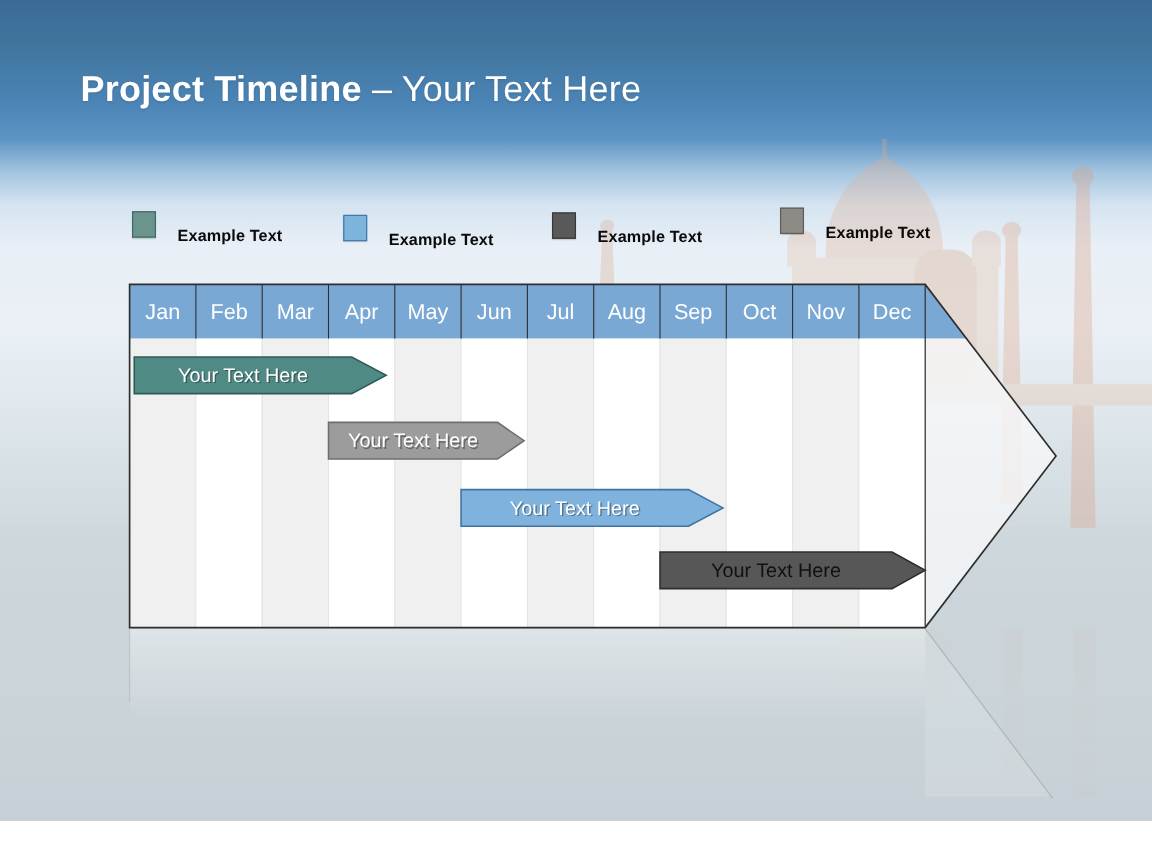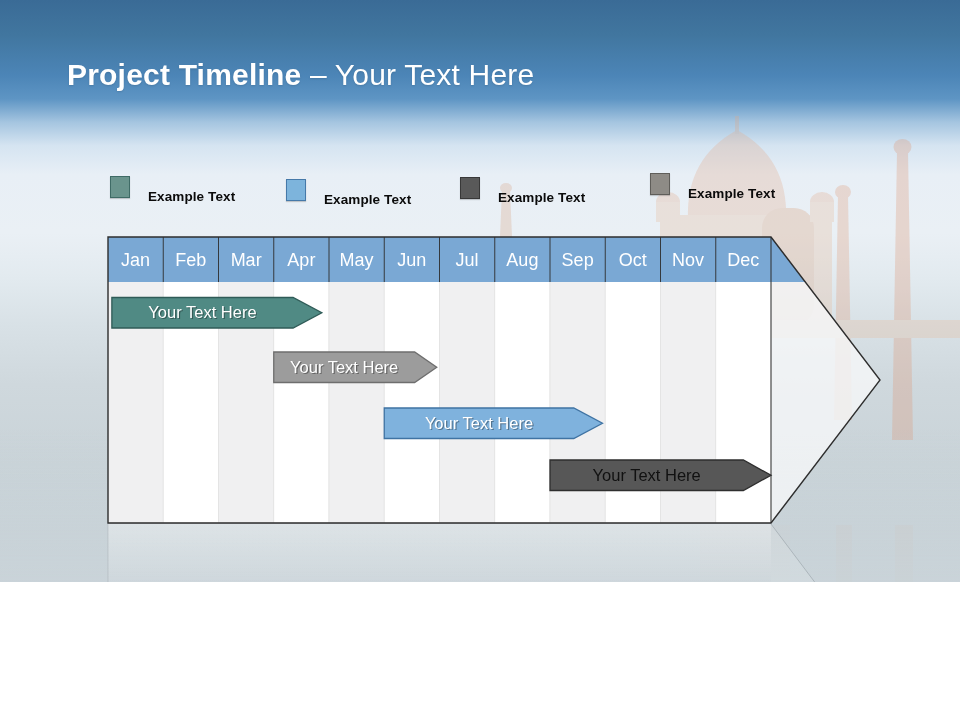--- a/index.html
+++ b/index.html
@@ -1,17 +1,17 @@
 <!DOCTYPE html>
 <html><head>
 <meta charset="utf-8">
 <style>
   html,body{margin:0;padding:0;}
   body{width:960px;height:720px;overflow:hidden;font-family:"Liberation Sans",sans-serif;}
-  .slide{position:relative;width:960px;height:582px;overflow:hidden;
+  .slide{position:relative;width:960px;height:684px;overflow:hidden;
     background:linear-gradient(180deg,
       #3A6B96 0%, #41769F 6%, #4C85B7 13%, #5E95C4 17%,
       #A5C5E0 21%, #D5E4F1 25%, #E8EFF6 30%, #EAF0F5 40%,
       #E2EAEF 48%, #D8E1E6 56%, #CFD8DD 66%, #C9D3D8 80%, #C4CED4 100%);}
   .bg-svg{position:absolute;left:0;top:0;}
   .title{position:absolute;left:67px;top:58px;margin:0;color:#FFFFFF;
     font-size:30px;letter-spacing:.2px;text-shadow:0 1px 2px rgba(0,0,0,0.12);
     font-weight:400;white-space:nowrap;}
   .title .t-main{font-weight:700;}
   .legend-item{position:absolute;display:flex;align-items:center;gap:18px;}

